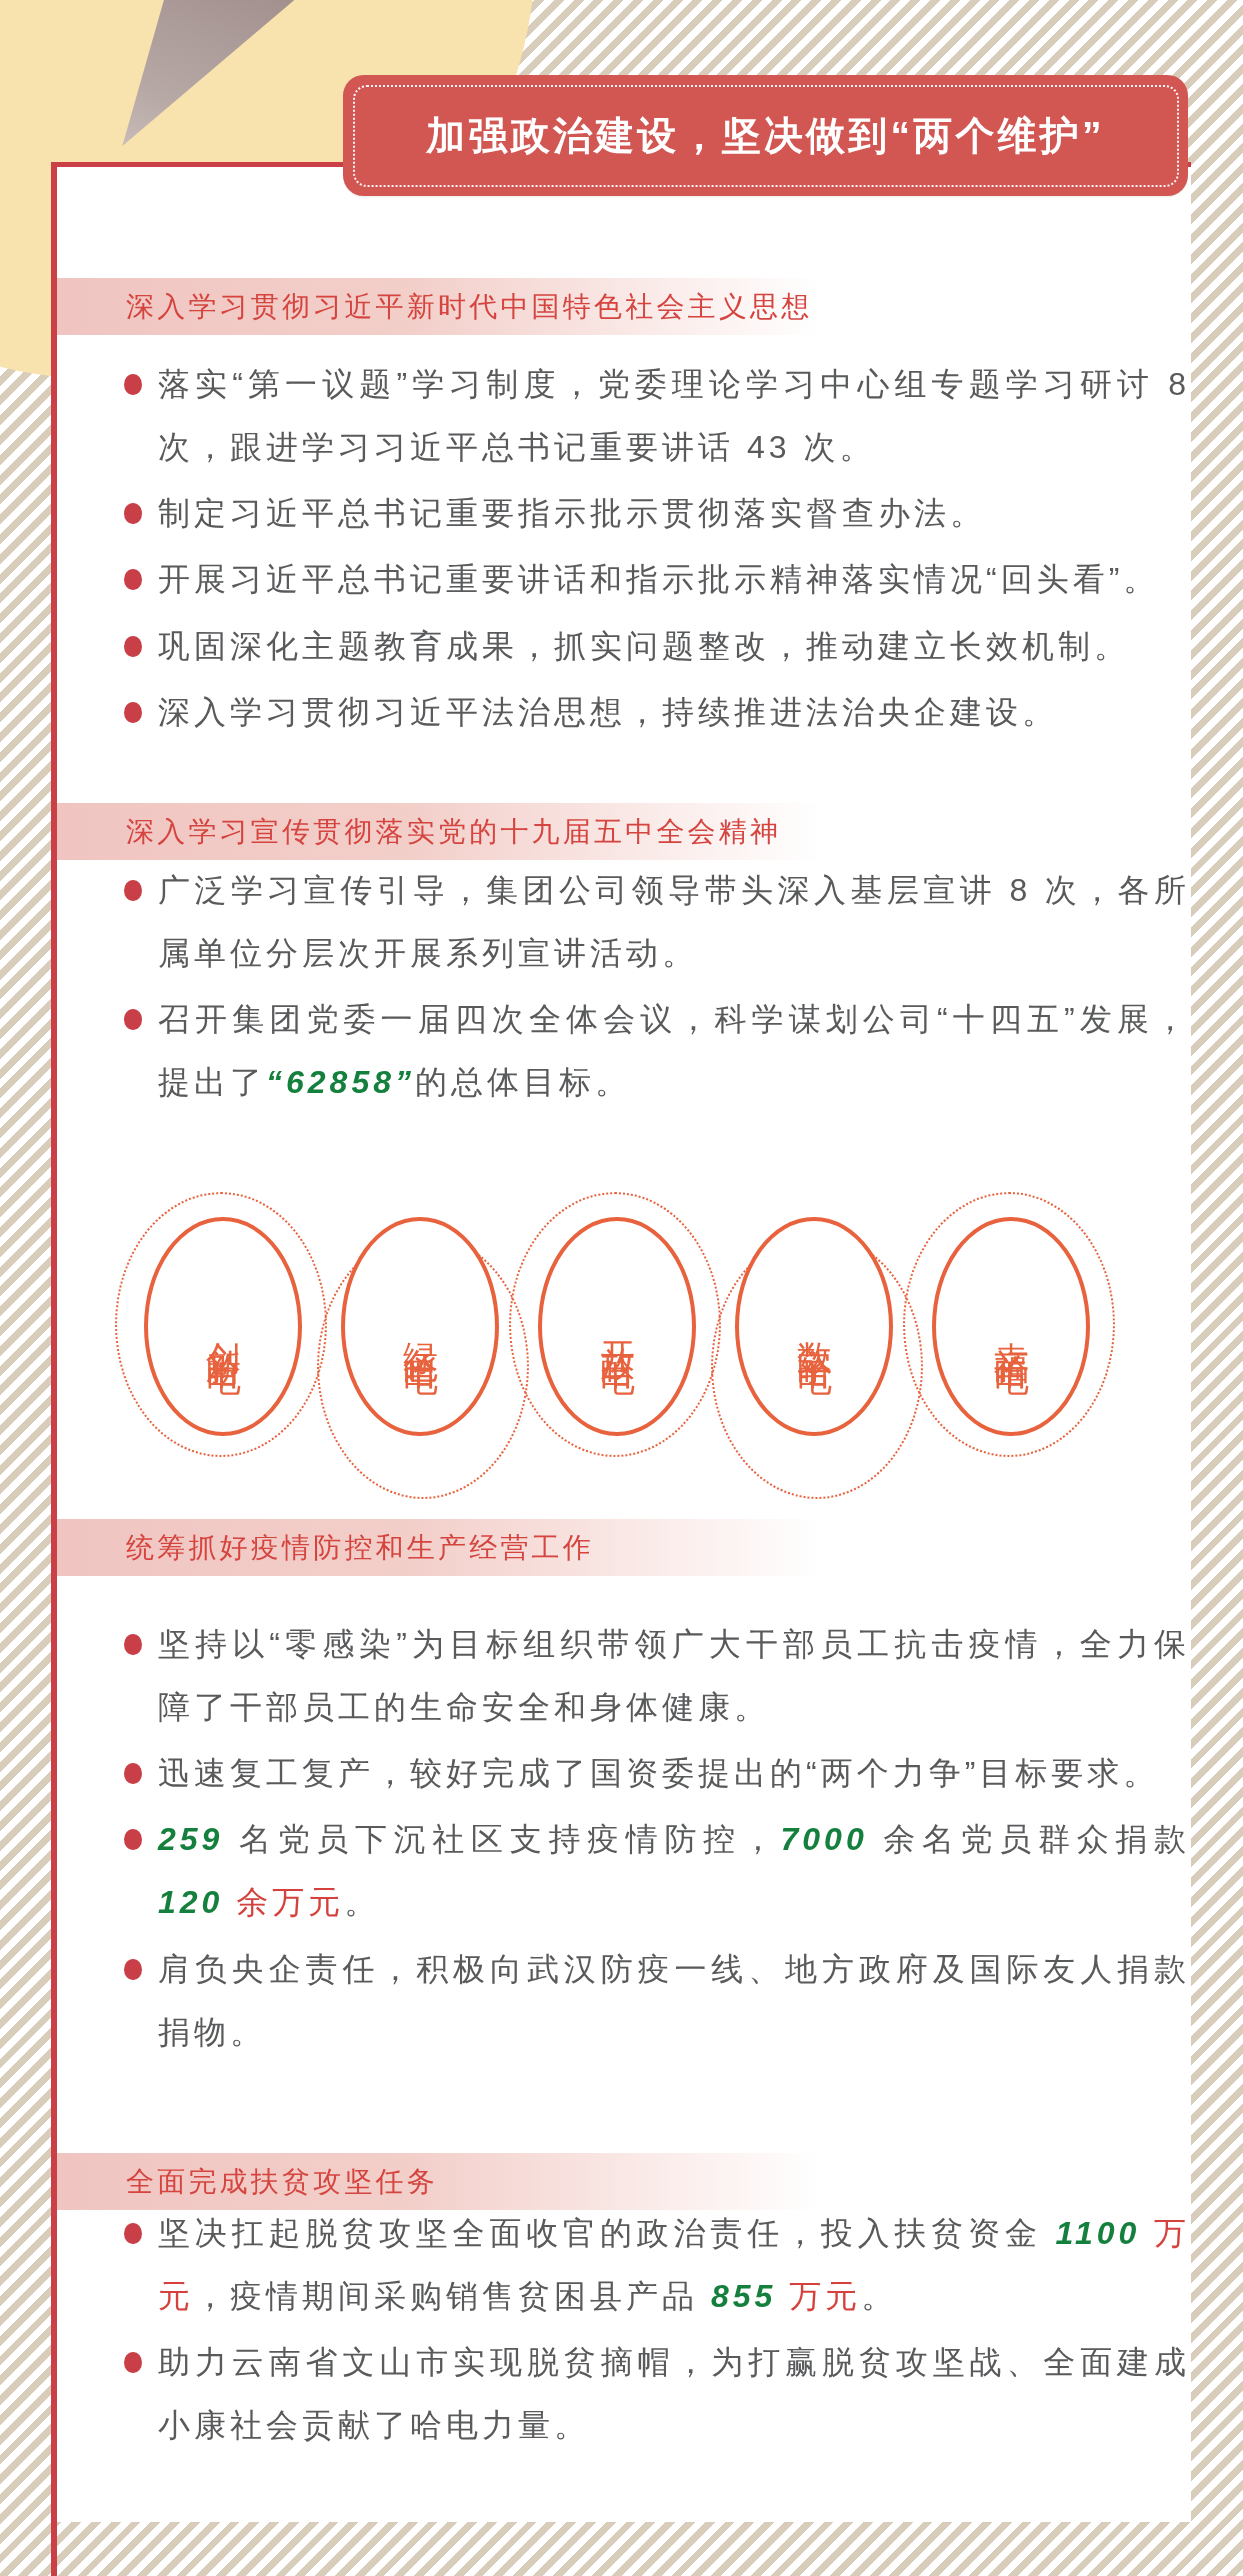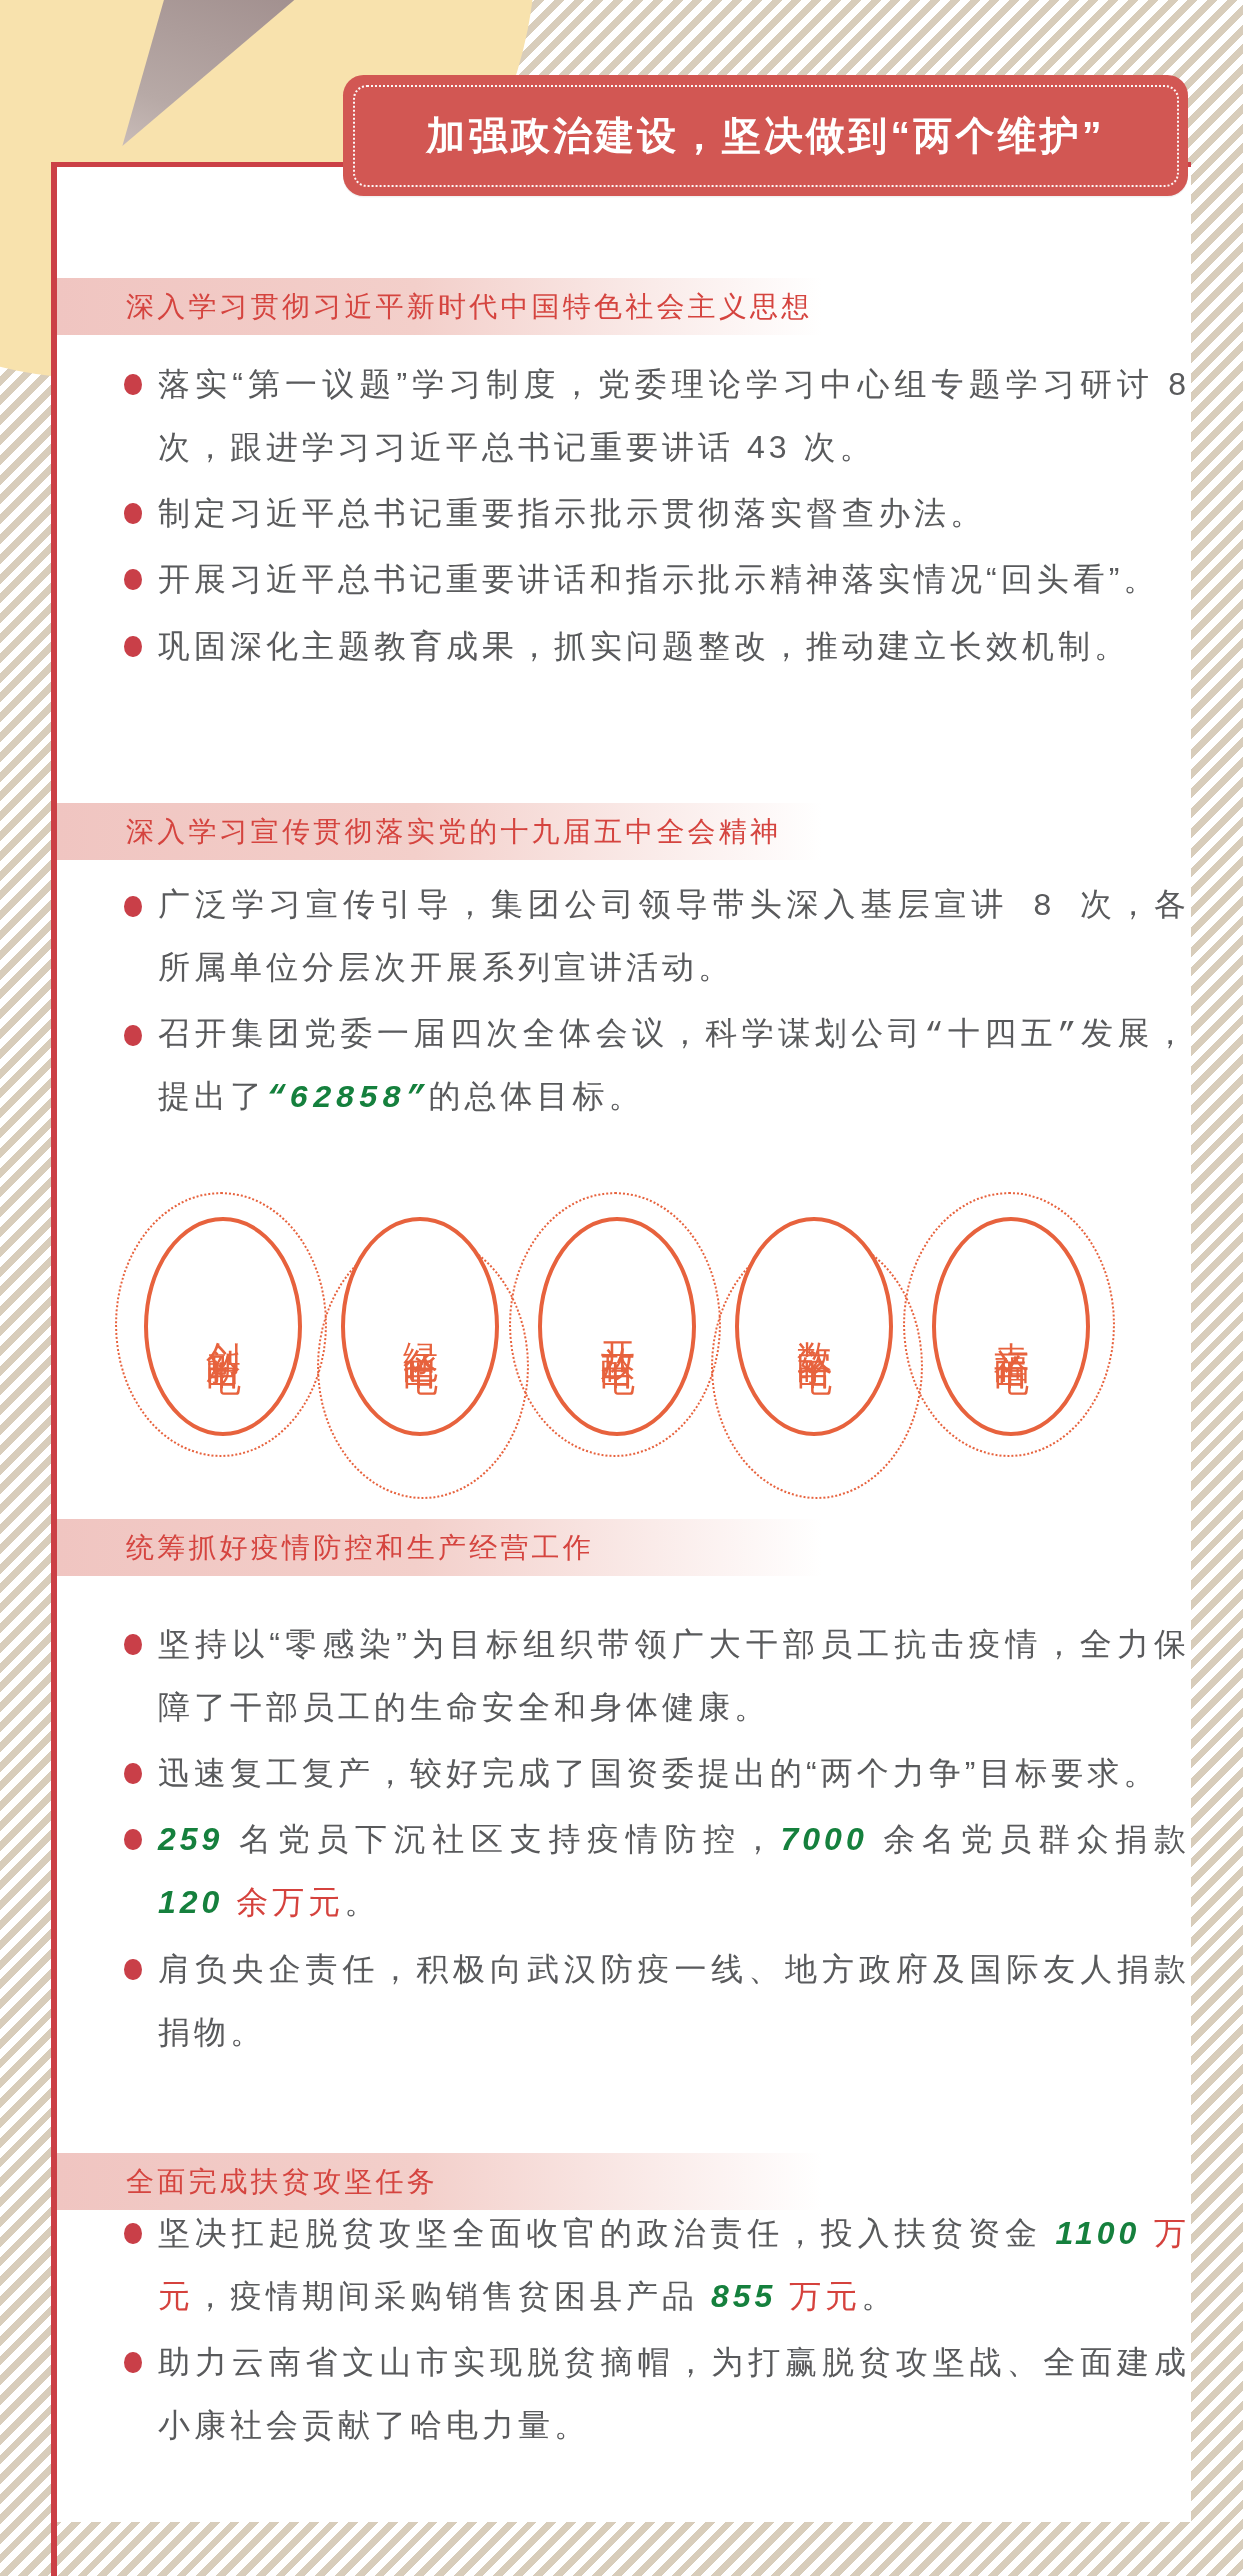--- a/index.html
+++ b/index.html
@@ -34,21 +34,21 @@
   .badges{position:absolute;left:87px;top:1050px;display:flex;gap:39px;}
   .badge{position:relative;width:158px;height:219px;}
   .badge-dotted{position:absolute;width:208px;height:261px;border:2.4px dotted #e7623d;border-radius:50%;}
   .badge.odd .badge-dotted{left:-29px;top:-25px;}
   .badge.even .badge-dotted{left:-24px;top:17.4px;}
   .badge-oval{position:absolute;inset:0;background:#ffffff;border:4px solid #e7623d;border-radius:50%;}
   .badge-label{position:absolute;inset:0;display:flex;align-items:center;justify-content:center;
     writing-mode:vertical-rl;text-orientation:upright;color:#e7623d;font-size:35px;letter-spacing:6.3px;}
   
   #band1{top:111px;} #list1{top:186px;}
-  #band2{top:636px;} #list2{top:708px;font-family:Liberation Mono, monospace;}
+  #band2{top:636px;} #list2{top:692px;}
   #band3{top:1352px;} #list3{top:1446px;}
   #band4{top:1944px;margin-top:42px;} #list4{top:2035px;}
 </style>
 </head>
 <body>
 
 <div class="page">
   <div class="stripes"></div>
   <div class="corner-yellow"></div>
   <div class="corner-mauve"></div>
@@ -57,20 +57,21 @@
   <div class="card">
 
     <div class="section-band" id="band1">
       <span class="section-heading">深入学习贯彻习近平新时代中国特色社会主义思想</span>
     </div>
     <div class="bullets" id="list1">
       <div class="bullet"><span>落实“第一议题”学习制度，党委理论学习中心组专题学习研讨 8 次，跟进学习习近平总书记重要讲话 43 次。</span></div>
       <div class="bullet"><span>制定习近平总书记重要指示批示贯彻落实督查办法。</span></div>
       <div class="bullet"><span>开展习近平总书记重要讲话和指示批示精神落实情况“回头看”。</span></div>
       <div class="bullet"><span>巩固深化主题教育成果，抓实问题整改，推动建立长效机制。</span></div>
+      <div class="bullet"><span>深入学习贯彻习近平法治思想，持续推进法治央企建设。</span></div>
     </div>
 
     <div class="section-band" id="band2">
       <span class="section-heading">深入学习宣传贯彻落实党的十九届五中全会精神</span>
     </div>
     <div class="bullets" id="list2">
       <div class="bullet"><span>广泛学习宣传引导，集团公司领导带头深入基层宣讲 8 次，各所属单位分层次开展系列宣讲活动。</span></div>
       <div class="bullet"><span>召开集团党委一届四次全体会议，科学谋划公司“十四五”发展，提出了</span><span class="part-num">“62858”</span><span>的总体目标。</span></div>
     </div>
 

